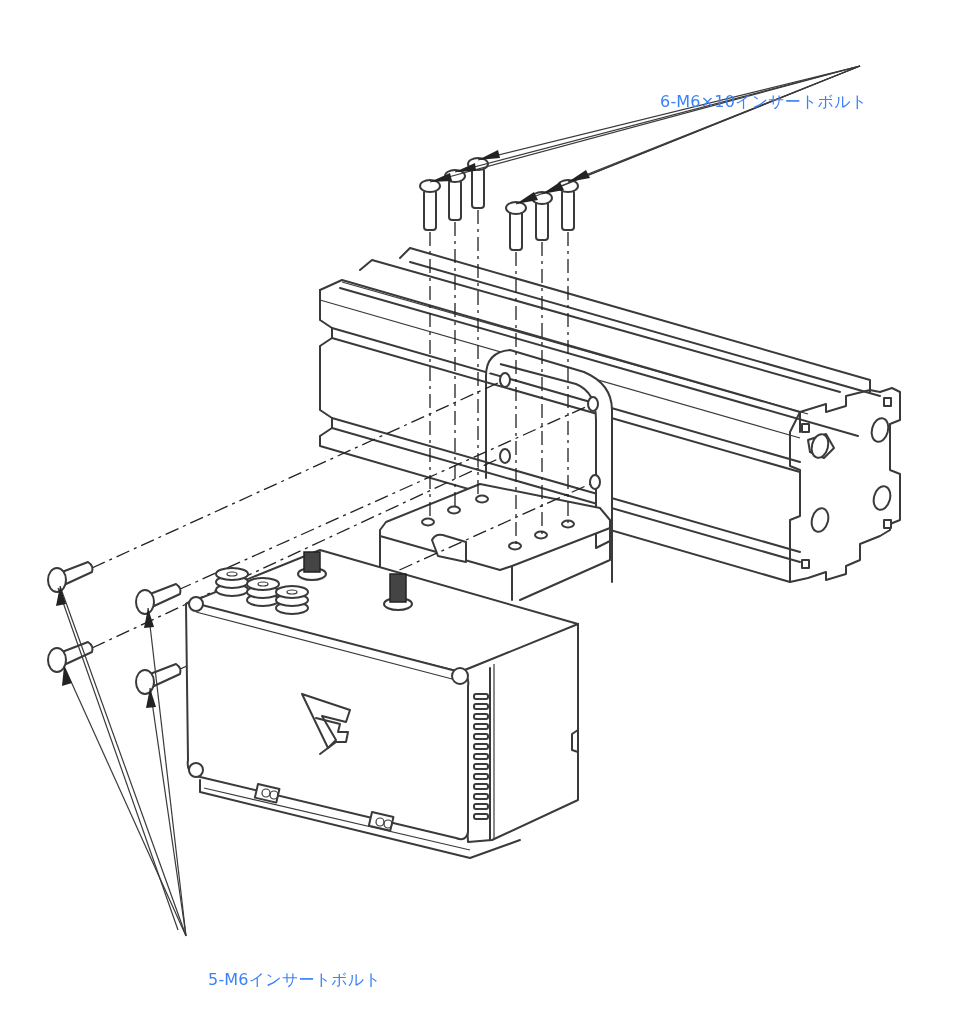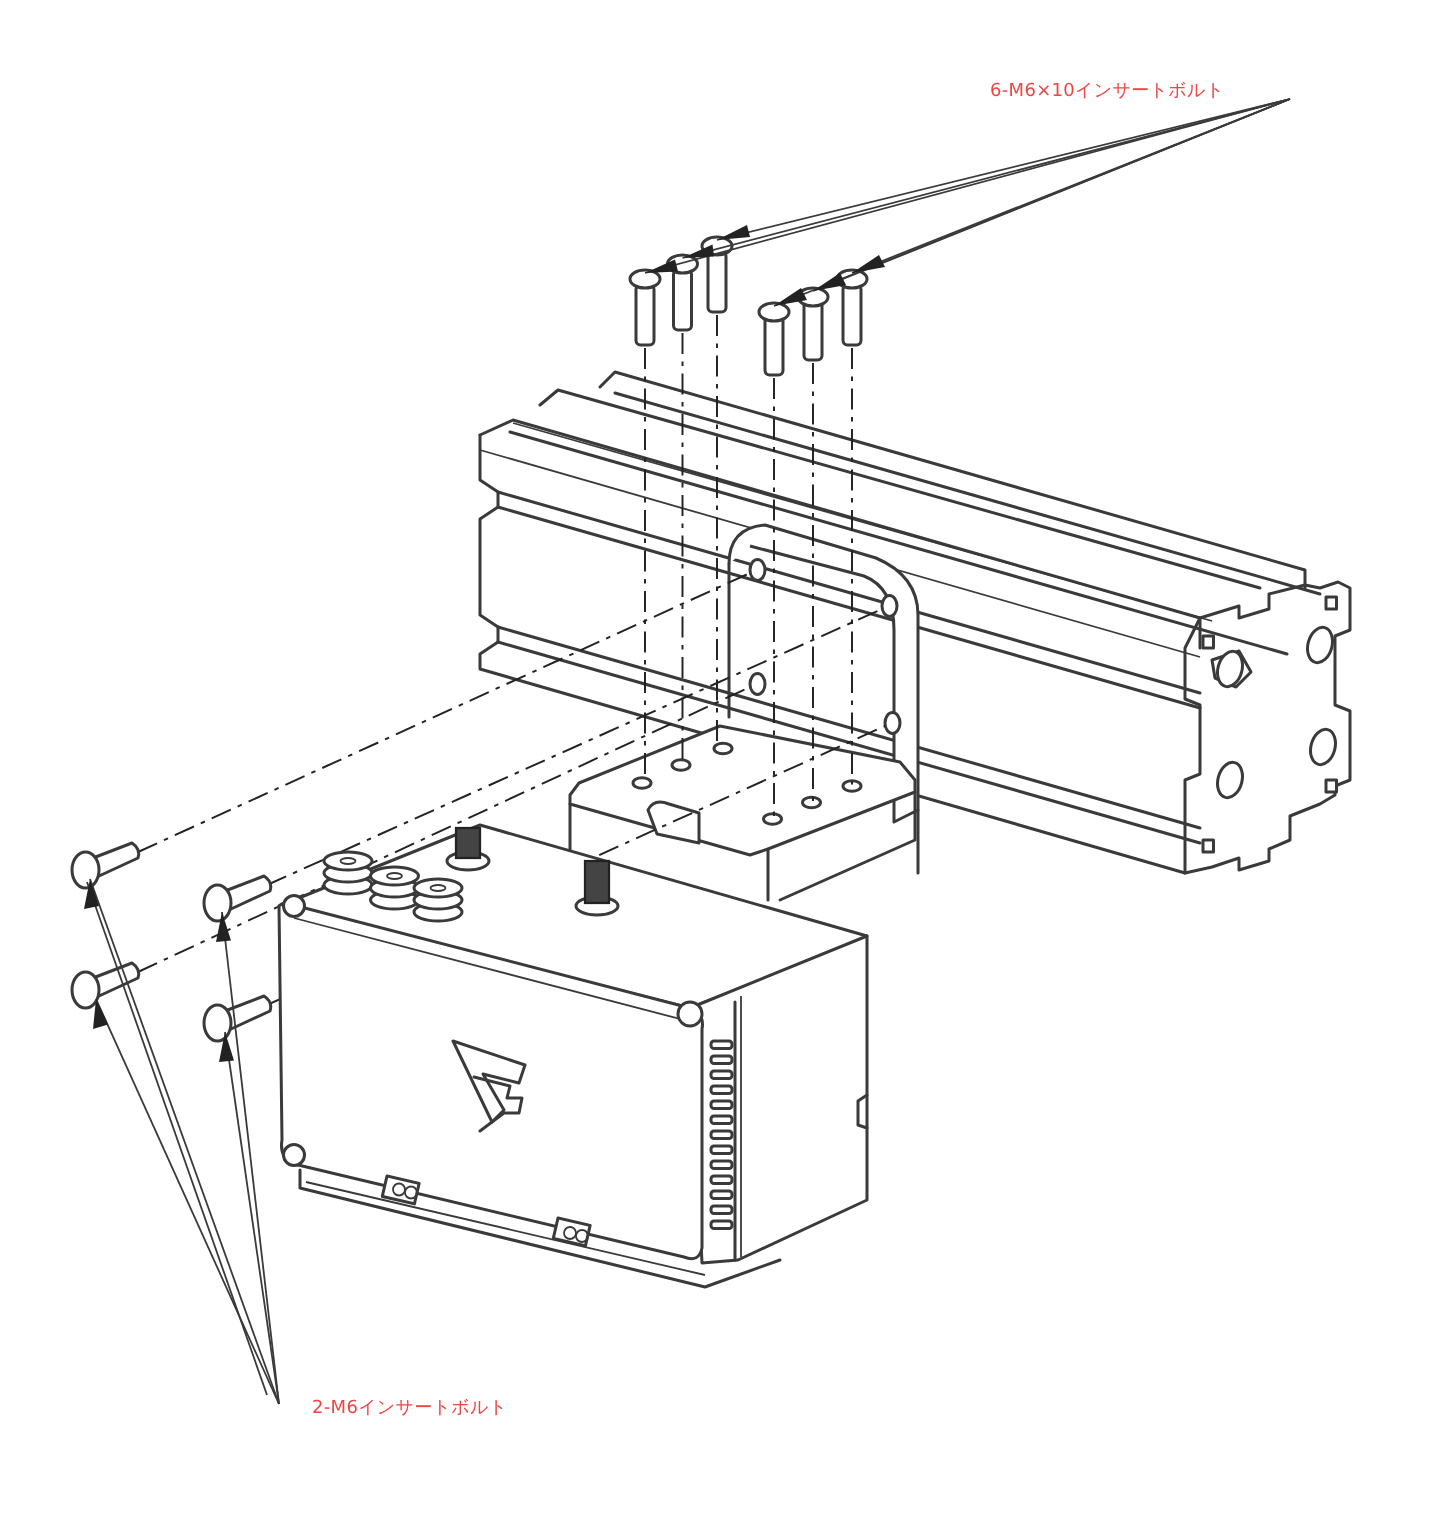--- a/index.html
+++ b/index.html
@@ -1,18 +1,18 @@
 <!DOCTYPE html>
 <html><head>
 <meta charset="utf-8">
 <style>
   html,body{margin:0;padding:0;background:#ffffff;}
   body{width:960px;height:1020px;position:relative;overflow:hidden;font-family:"DejaVu Sans","Liberation Sans",sans-serif;}
   #canvas{position:absolute;left:0;top:0;width:960px;height:1020px;}
-  .label{position:absolute;font-size:12px;color:#ef4444;letter-spacing:0.2px;white-space:nowrap;}
+  .label{position:absolute;font-size:16px;color:#3b82f6;letter-spacing:0.2px;white-space:nowrap;margin-top:40px;}
   #label-top{left:660px;top:52px;}
   #label-bottom{left:208px;top:930px;}
   .ln{fill:none;stroke:#3a3a3a;stroke-width:2;stroke-linejoin:round;stroke-linecap:round;}
   .lt{fill:none;stroke:#3a3a3a;stroke-width:1.2;}
   .dash{fill:none;stroke:#222;stroke-width:1.3;stroke-dasharray:14 5 3 5;}
   .fillw{fill:#fff;stroke:#3a3a3a;stroke-width:2;stroke-linejoin:round;}
   .arrow{fill:#222;}
 </style>
 </head>
 <body>
@@ -222,13 +222,13 @@
     <line class="lt" x1="186" y1="936" x2="150" y2="688"></line>
     <line class="lt" x1="178" y1="930" x2="58" y2="588"></line>
     <polygon class="arrow" points="60,586 56,606 66,604"></polygon>
     <polygon class="arrow" points="64,666 62,686 72,683"></polygon>
     <polygon class="arrow" points="148,608 144,628 154,627"></polygon>
     <polygon class="arrow" points="150,688 146,708 156,707"></polygon>
   </g>
 </svg>
 
 <div id="label-top" class="label">6-M6×10インサートボルト</div>
-<div id="label-bottom" class="label">2-M6インサートボルト</div>
+<div id="label-bottom" class="label">5-M6インサートボルト</div>
 
 </body></html>

